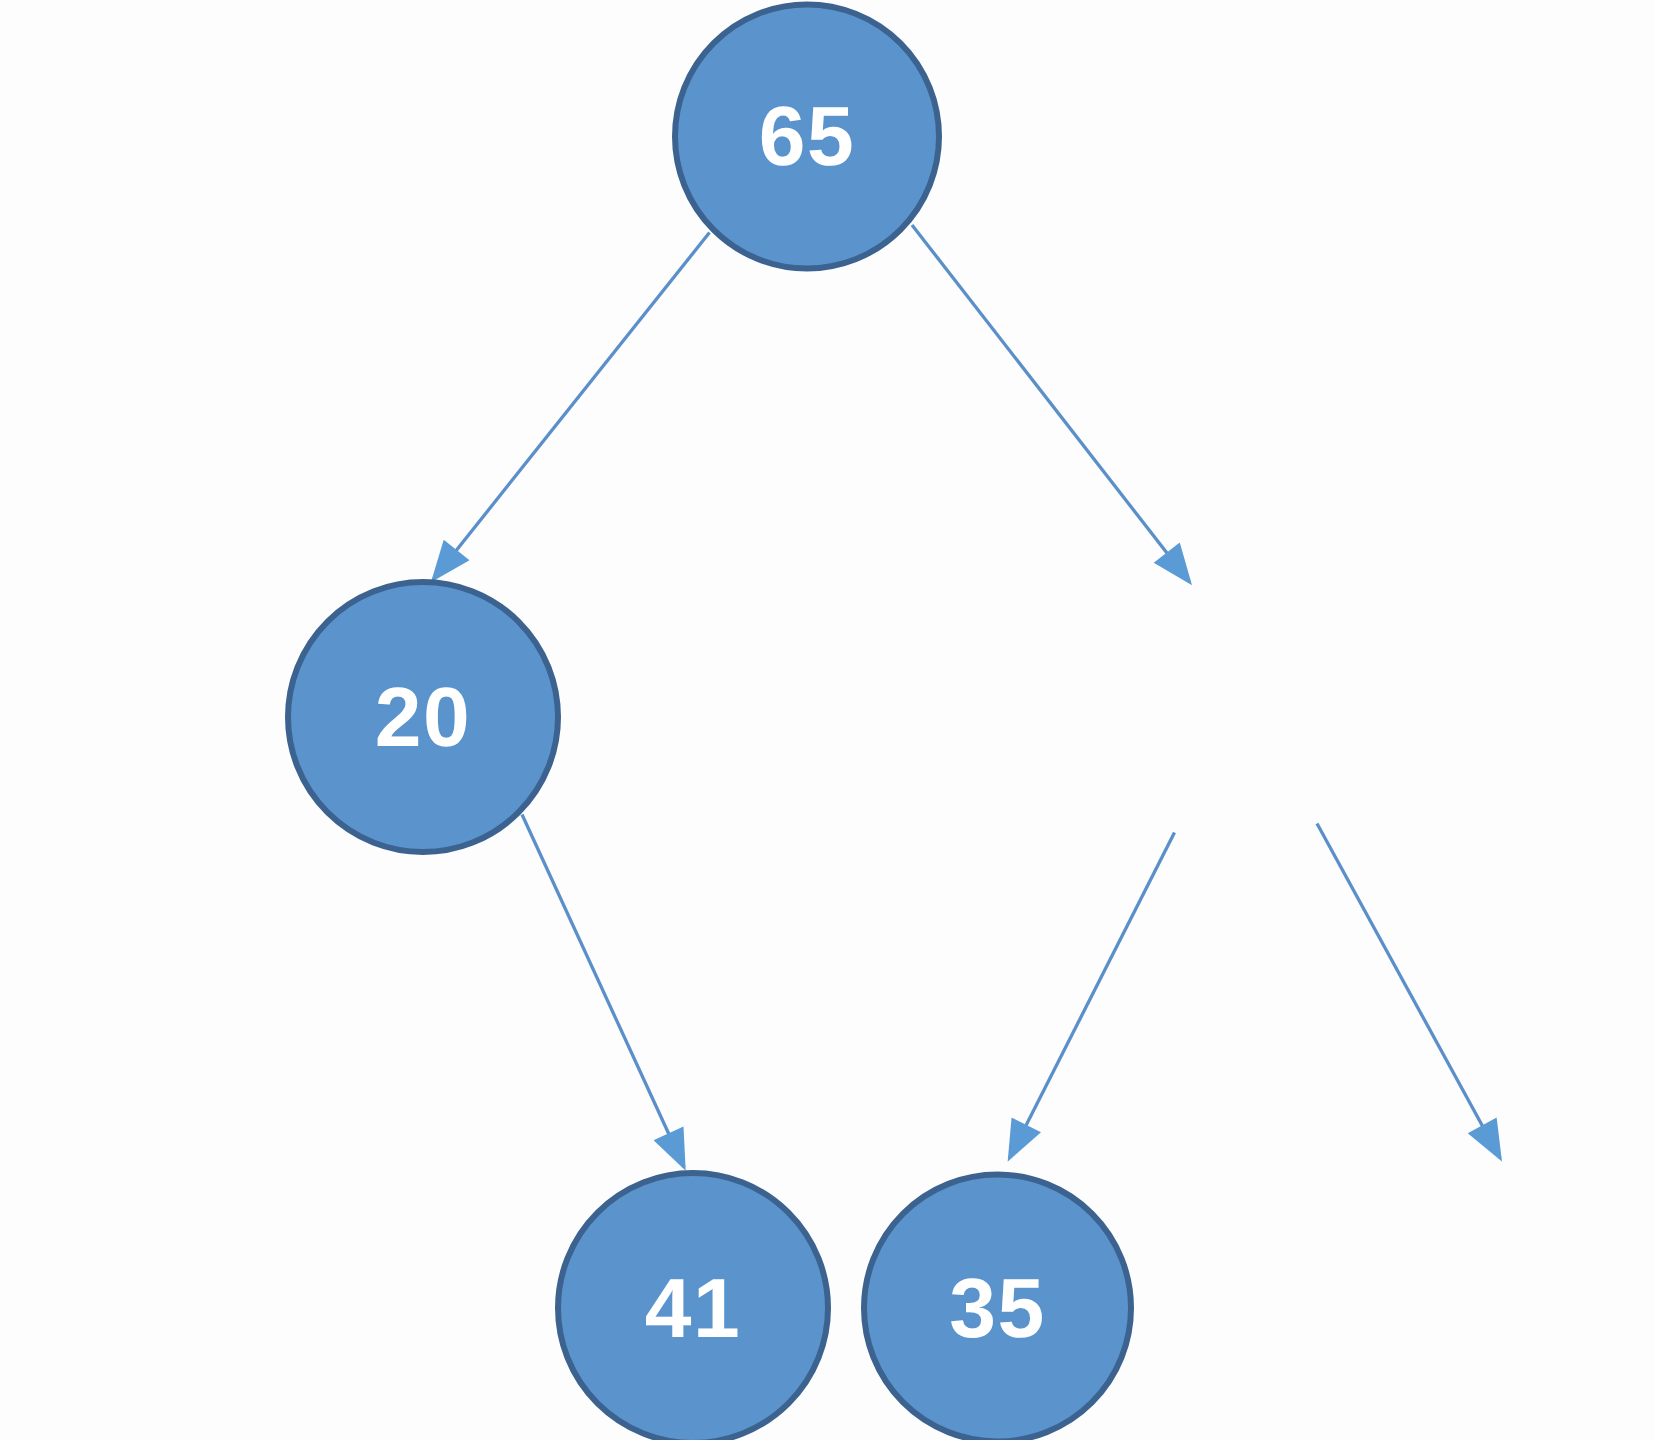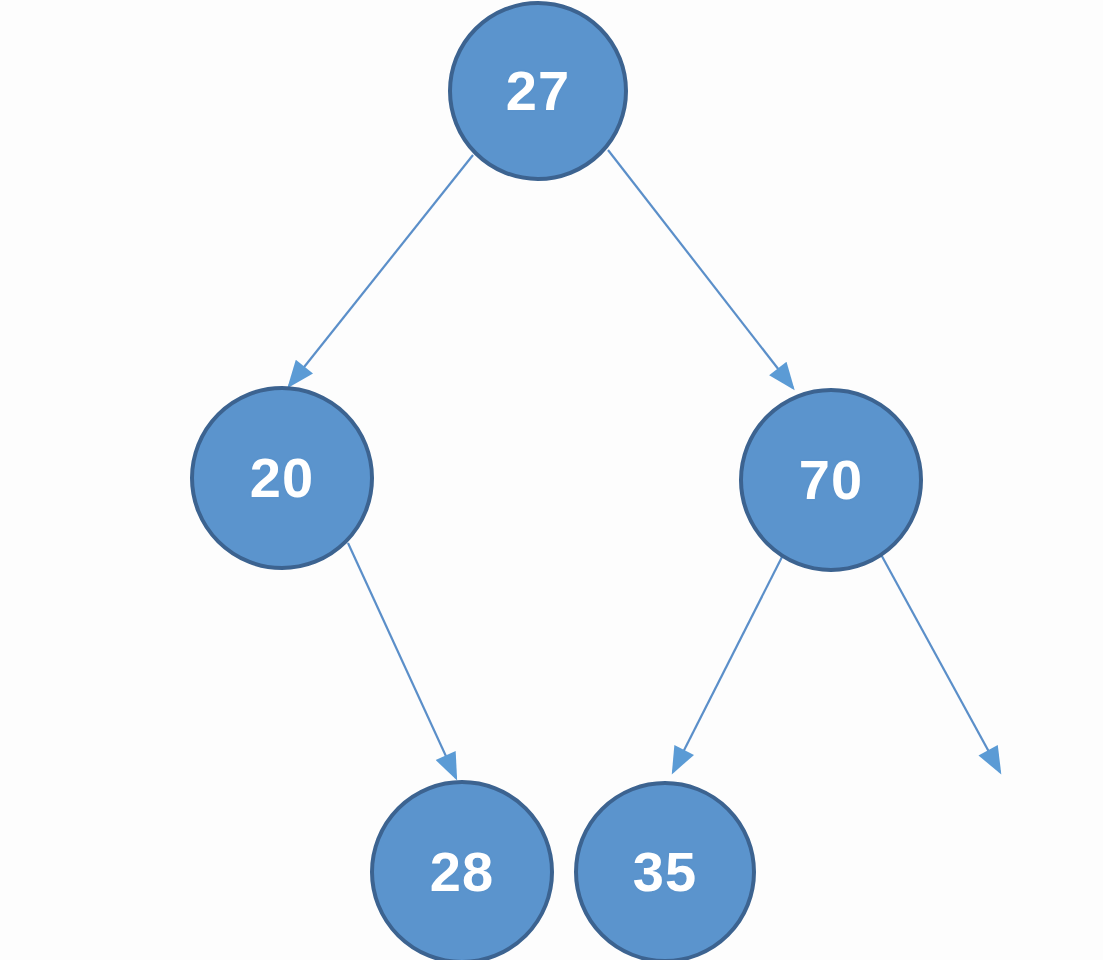--- a/index.html
+++ b/index.html
@@ -73,33 +73,30 @@
       </marker>
     </defs>
     <line class="edge" x1="473" y1="155" x2="289" y2="386" marker-end="url(#arrowhead)"></line>
     <line class="edge" x1="608" y1="150" x2="793" y2="388" marker-end="url(#arrowhead)"></line>
     <line class="edge" x1="348" y1="543" x2="456" y2="778" marker-end="url(#arrowhead)"></line>
     <line class="edge" x1="783" y1="555" x2="673" y2="772" marker-end="url(#arrowhead)"></line>
     <line class="edge" x1="878" y1="549" x2="1000" y2="772" marker-end="url(#arrowhead)"></line>
   </svg>
 
   <div class="node node-root">
-    <span class="node-label">27</span>
+    <span class="node-label">65</span>
   </div>
 
   <div class="node node-root-left">
     <span class="node-label">20</span>
   </div>
 
-  <div class="node node-root-right">
-    <span class="node-label">70</span>
-  </div>
 
   <div class="node node-left-right">
-    <span class="node-label">28</span>
+    <span class="node-label">41</span>
   </div>
 
   <div class="node node-right-left">
     <span class="node-label">35</span>
   </div>
 
 
 </div>
 
 </body></html>

